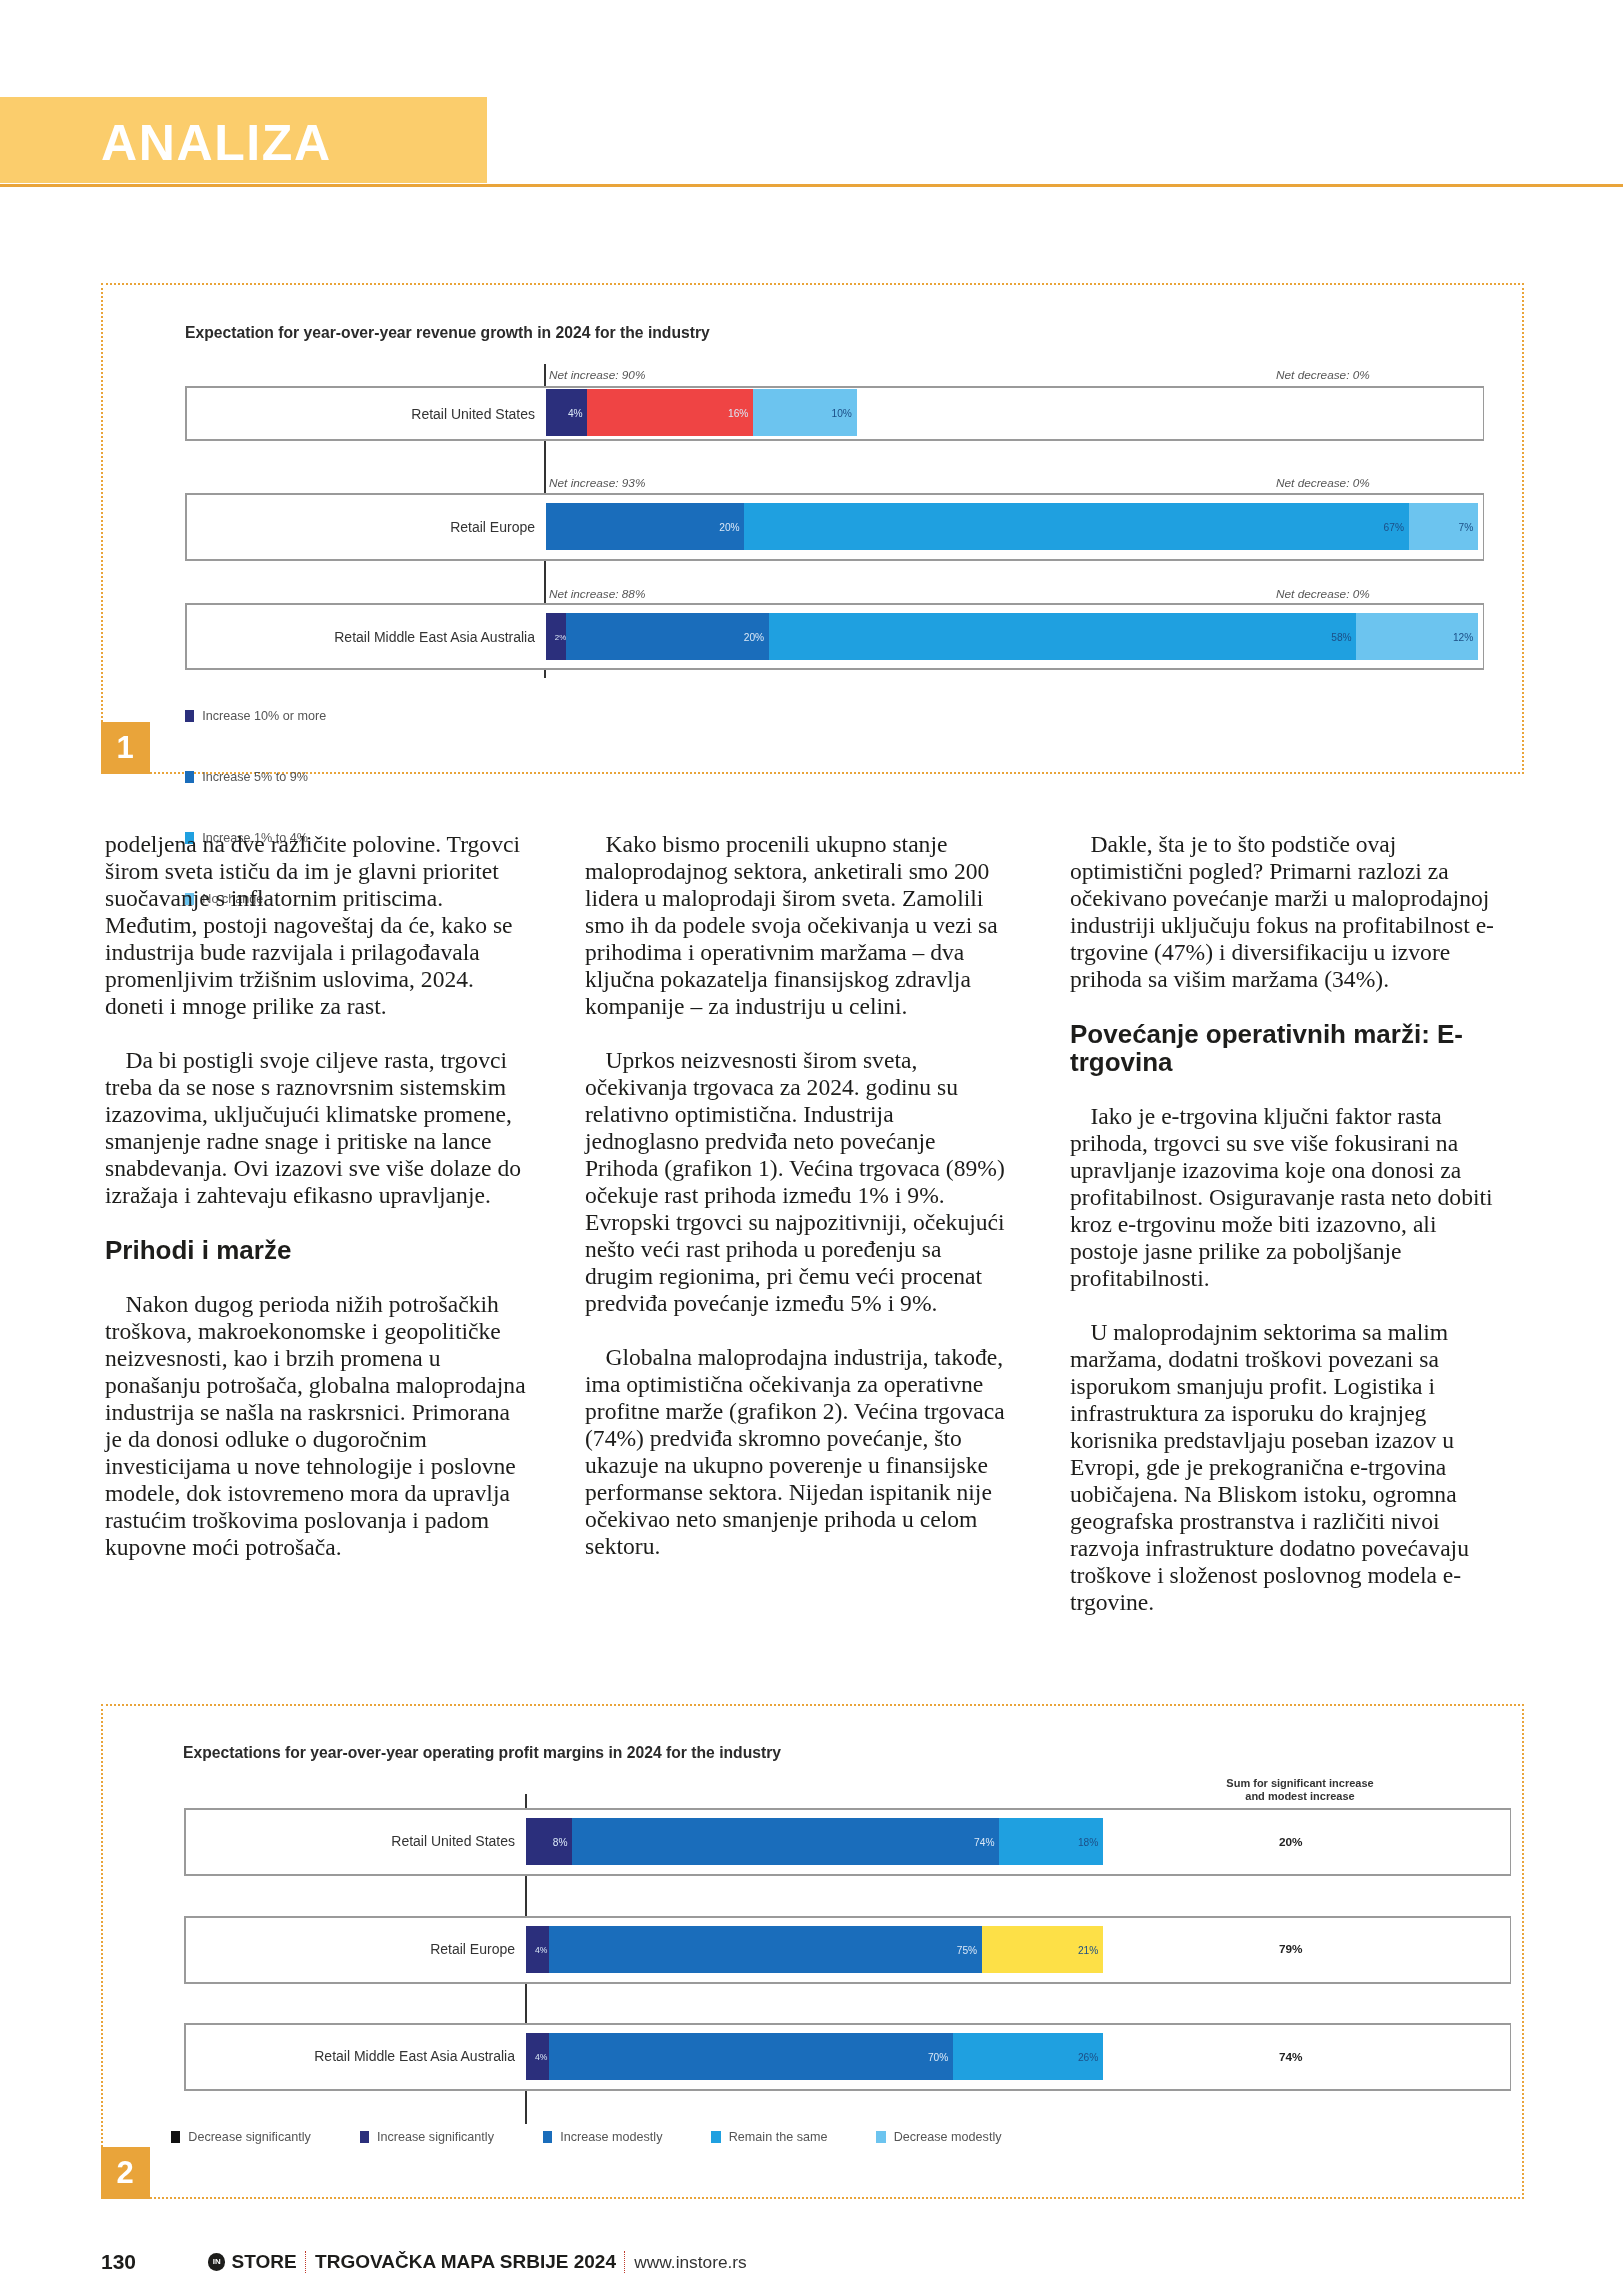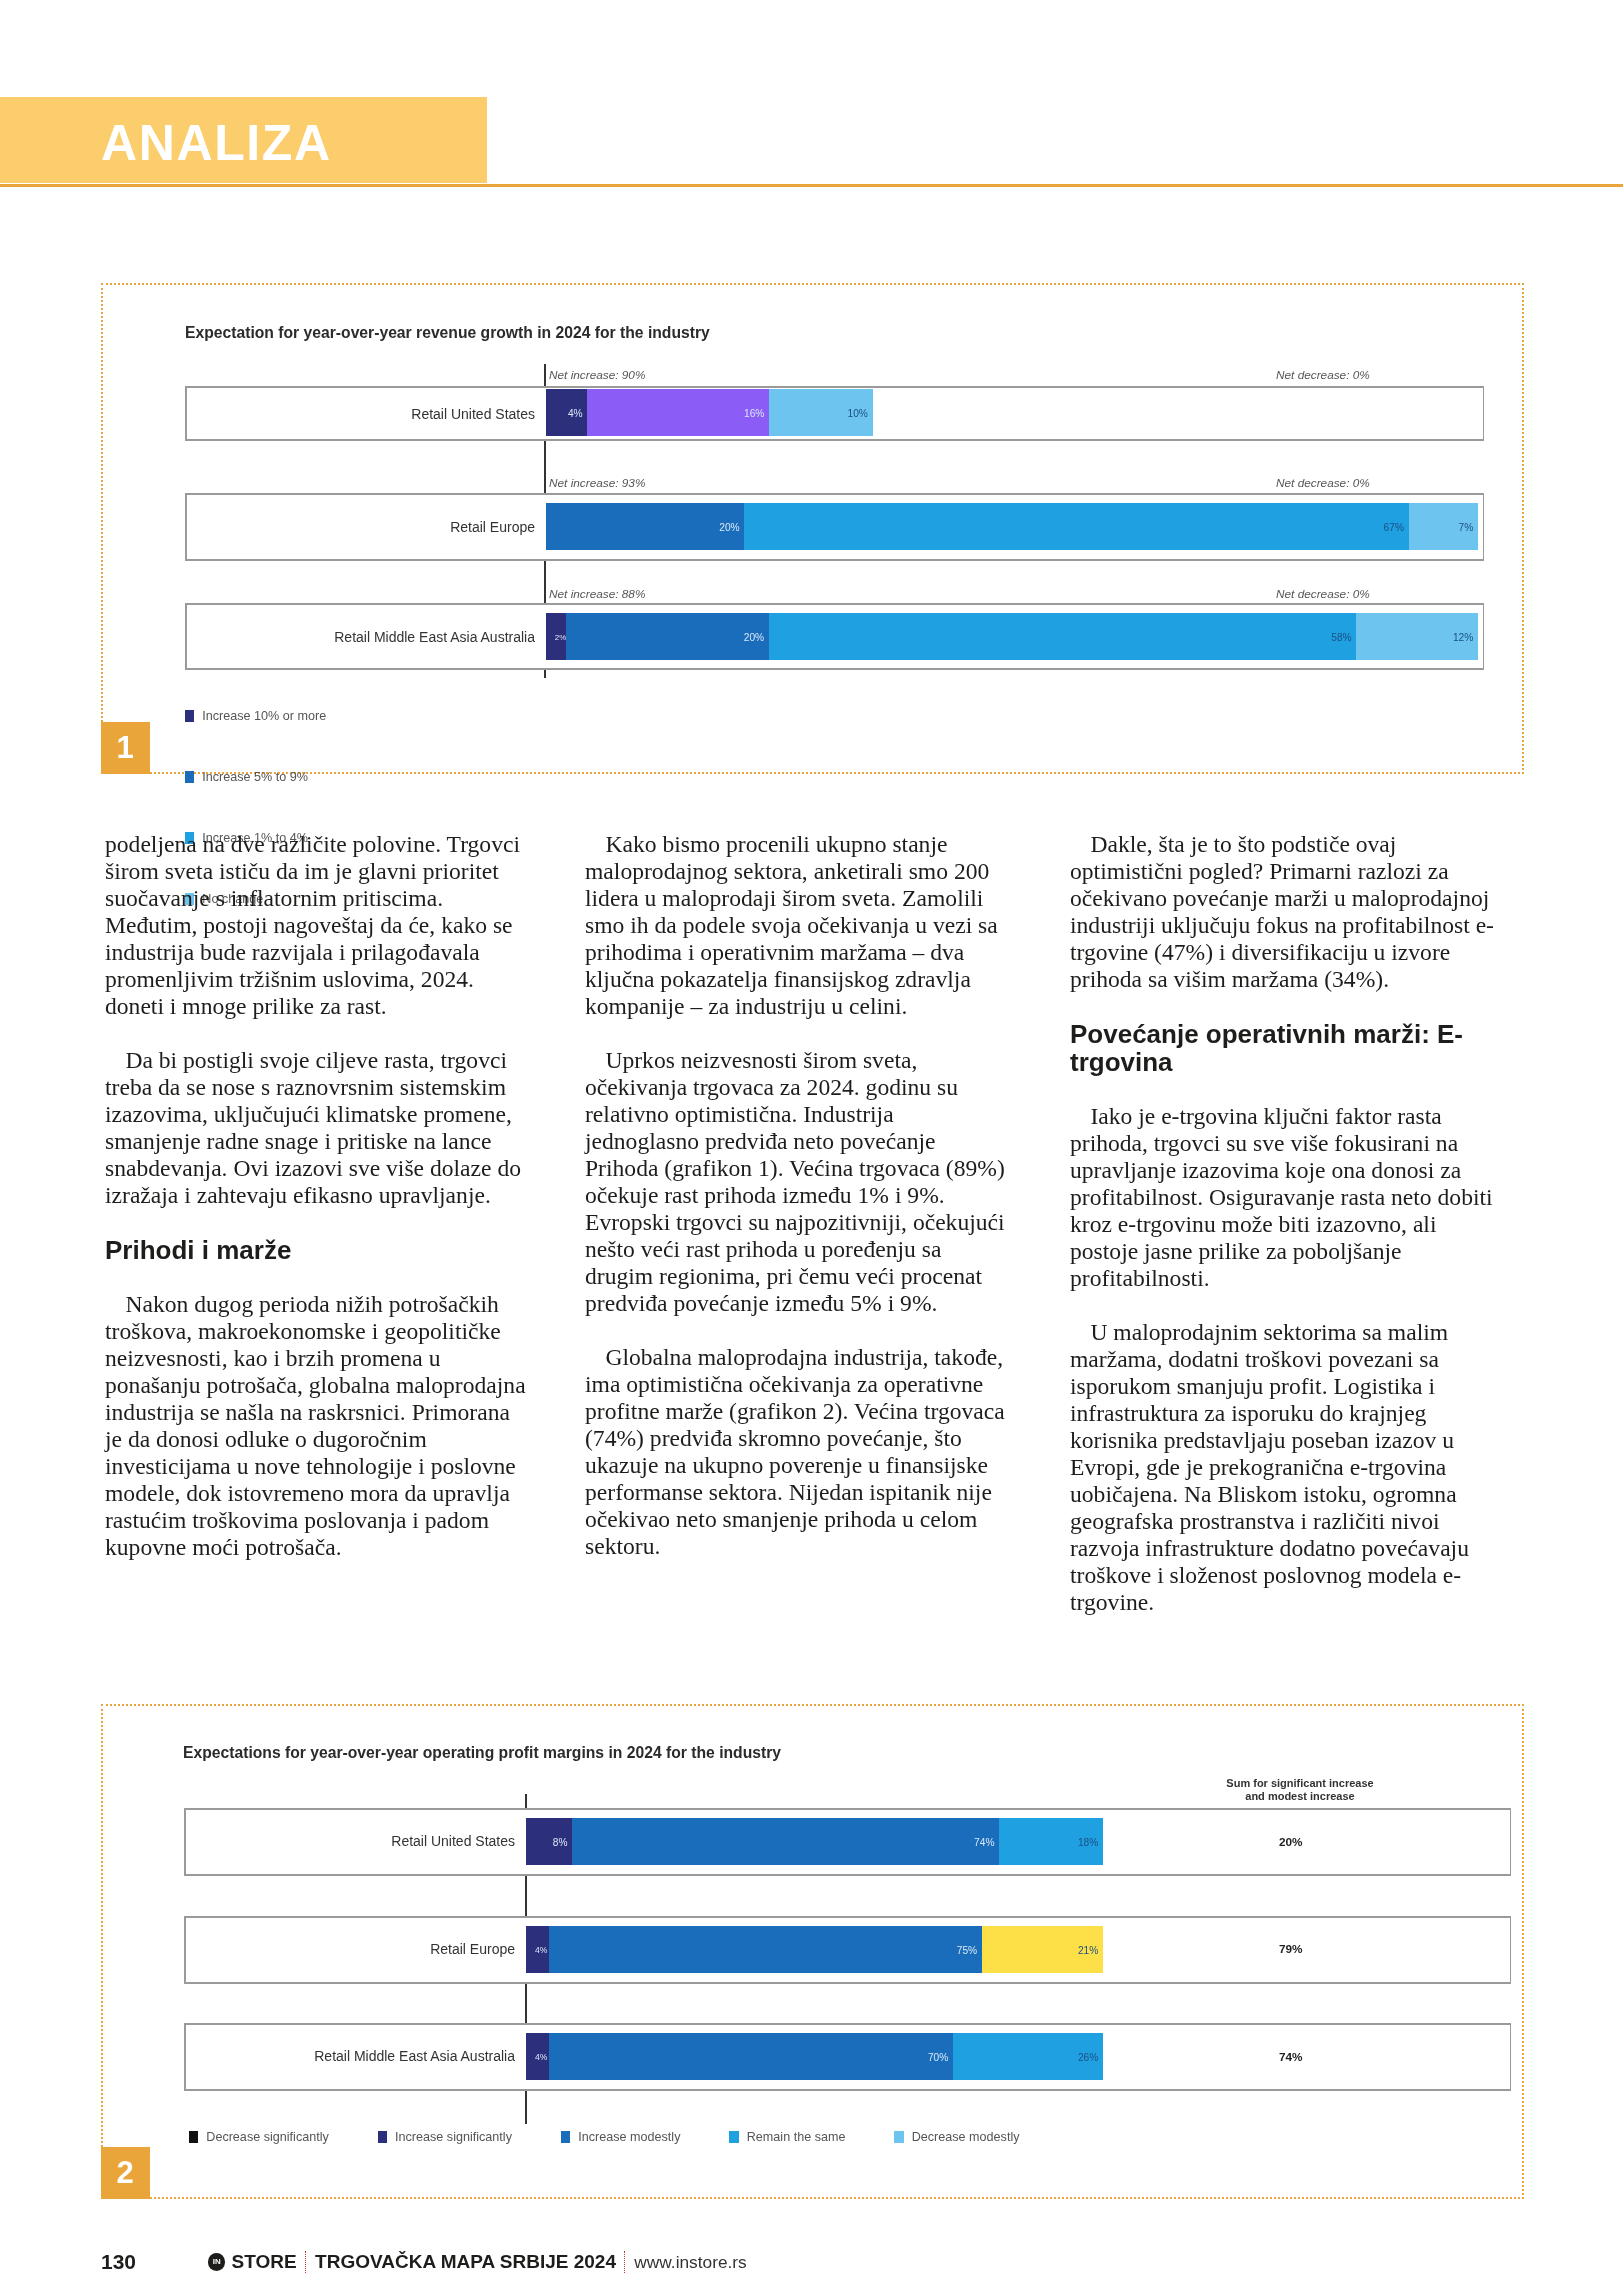--- a/index.html
+++ b/index.html
@@ -63,21 +63,21 @@
   <div class="axis-line" style="left:441px; top:79px; height:314px;"></div>
 
   <div class="net-label" style="left:446px; top:83px;"><span>Net increase: </span><span>90%</span></div>
   <div class="net-label" style="left:1173px; top:83px;"><span>Net decrease: </span><span>0%</span></div>
   <div class="row-box" style="left:82px; top:101px; width:1299px; height:55px;"></div>
   <div class="row-label" style="left:86px; top:121px; width:346px;">Retail United States</div>
   <div class="bar" style="left:443px; top:104px; width:932px;">
     <div class="seg" style="width:4.44%; background:#2b2f7c;">
         <span>4%</span>
       </div>
-    <div class="seg" style="width:17.78%; background:#8b5cf6;padding-left:16px;">
+    <div class="seg" style="width:17.78%; background:#ef4444;">
         <span>16%</span>
       </div>
     <div class="seg light" style="width:11.11%; background:#6cc4ef;">
         <span>10%</span>
       </div>
   </div>
 
   <div class="net-label" style="left:446px; top:191px;"><span>Net increase: </span><span>93%</span></div>
   <div class="net-label" style="left:1173px; top:191px;"><span>Net decrease: </span><span>0%</span></div>
   <div class="row-box" style="left:82px; top:208px; width:1299px; height:68px;"></div>
@@ -198,21 +198,21 @@
       </div>
     <div class="seg" style="width:70%; background:#1a6dbb;">
         <span>70%</span>
       </div>
     <div class="seg light" style="width:26%; background:#1fa0e0;">
         <span>26%</span>
       </div>
   </div>
   <div class="sum-val" style="left:1176px; top:344px;">74%</div>
 
-  <div class="legend" style="left:86px; top:424px; gap:49px;">
+  <div class="legend" style="left:68px; top:424px; gap:49px;">
     <div class="legend-item">
         <div class="swatch" style="background:#111111;"></div>
         <span>Decrease significantly</span>
       </div>
     <div class="legend-item">
         <div class="swatch" style="background:#2b2f7c;"></div>
         <span>Increase significantly</span>
       </div>
     <div class="legend-item">
         <div class="swatch" style="background:#1a6dbb;"></div>

